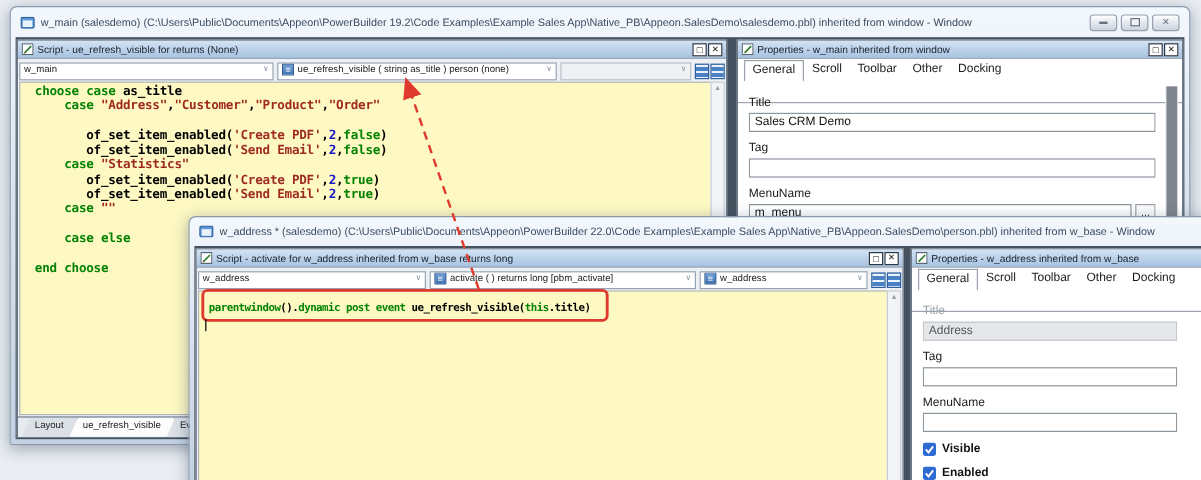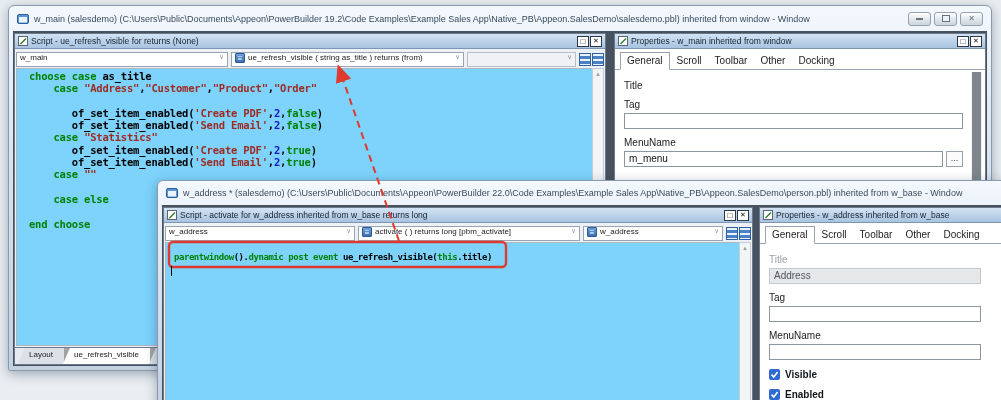--- a/index.html
+++ b/index.html
@@ -44,45 +44,45 @@
     gap:3px;padding:0 3px;font-size:8px;color:#1c1c1c;overflow:hidden;}
   .dd .dd-text{white-space:nowrap;overflow:hidden;flex:1;}
   .dd .chev{color:#8795a5;font-size:6.5px;flex:0 0 auto;}
   .dd.disabled{background:#eff1f4;border-color:#b7bfc9;}
   .dd-icon{width:10px;height:10px;background:linear-gradient(#6e9fd8,#3c70b0);
     border:1px solid #2c5a92;border-radius:1px;color:#fff;font-size:8px;line-height:9px;
     text-align:center;flex:0 0 auto;}
   .view-btns{margin-left:auto;display:flex;gap:1px;}
   .view-btn{width:12px;height:13px;border:1px solid #2e5f9e;
     background:repeating-linear-gradient(180deg,#eaf2fb 0 2px,#4a80c4 2px 5px);}
-  .code{position:absolute;left:1px;right:13px;top:34px;background:#7dd3fc;
+  .code{position:absolute;left:1px;right:13px;top:34px;background:#fef9c3;
     border:1px solid #aeb6bf;border-right:none;overflow:hidden;
     font-family:"DejaVu Sans Mono",monospace;font-weight:bold;white-space:pre;}
   .code .cl{white-space:pre;}
   .code1{bottom:18px;font-size:10.5px;line-height:12.3px;padding:1px 0 0 12px;letter-spacing:-.2px;}
   .code2{bottom:0;font-size:9px;line-height:12px;padding:8px 0 0 8px;letter-spacing:-.45px;}
   .tok-k{color:#038203;} .tok-s{color:#9e2a22;} .tok-n{color:#1515c8;} .tok-p{color:#000;}
   .vscroll{position:absolute;right:1px;width:12px;top:34px;background:#f2f4f6;
     border:1px solid #c6ccd3;}
   .vscroll.s1{bottom:18px;} .vscroll.s2{bottom:0;}
   .scroll-up{position:absolute;top:2px;left:0;right:0;text-align:center;color:#95a0ac;font-size:6px;}
   .scroll-up::before{content:"\25B2";}
 
   
   .sheet-strip{position:absolute;left:0;right:0;bottom:0;height:17px;background:#e7ebf0;
     border-top:1px solid #6c7989;display:flex;align-items:stretch;padding-left:3px;font-size:8px;}
   .sheet-tab{position:relative;padding:2px 11px 0;margin-right:-7px;background:#dce1e7;
     color:#222;clip-path:polygon(7px 0,calc(100% - 0px) 0,calc(100% - 7px) 100%,0 100%);
-    border-right:6px solid #a3a3a3;white-space:nowrap;}
+    border-right:1px solid #a3a3a3;white-space:nowrap;}
   .sheet-tab.active{background:#fdfdfd;z-index:2;}
 
   
   .pane.props{background:#fff;}
-  .prop-tabs{position:absolute;left:0;right:0;top:16px;height:20px;display:flex;
-    align-items:flex-end;padding-left:5px;gap:1px;border-bottom:1px solid #9aa3ad;background:#fff;}
+  .prop-tabs{position:absolute;left:0;right:0;top:16px;height:36px;display:flex;
+    align-items:flex-start;padding-left:5px;gap:1px;border-bottom:1px solid #9aa3ad;background:#fff;}
   .prop-tab{font-size:10px;color:#1c1c1c;padding:2px 6px 3px;white-space:nowrap;}
   .prop-tab.active{border:1px solid #9aa3ad;border-bottom:1px solid #fff;margin-bottom:-1px;}
   .prop-body{position:absolute;left:9px;right:22px;top:38px;bottom:0;overflow:hidden;font-size:10px;}
   .prop-label{margin:8px 0 3px;color:#1a1a1a;}
   .prop-label.dis{color:#99a1a9;}
   .prop-input{height:16px;border:1px solid #8c969f;background:#fff;padding:1px 4px 0;
     font-size:10px;color:#111;white-space:nowrap;overflow:hidden;}
   .prop-input.dis{background:#e5e7e9;border-color:#c4c8cc;color:#4f565d;}
   .prop-row{display:flex;gap:3px;}
   .prop-row .prop-input{flex:1;}
@@ -130,21 +130,21 @@
           <span class="pane-btn close"></span>
         </span>
       </div>
       <div class="toolbar">
         <div class="dd" style="width:212px;">
           <span class="dd-text">w_main</span>
           <span class="chev">∨</span>
         </div>
         <div class="dd" style="width:233px;">
           <span class="dd-icon">≡</span>
-          <span class="dd-text">ue_refresh_visible ( string as_title ) returns (from)</span>
+          <span class="dd-text">ue_refresh_visible ( string as_title ) person (none)</span>
           <span class="chev">∨</span>
         </div>
         <div class="dd disabled" style="flex:1;">
           <span class="dd-text"></span>
           <span class="chev">∨</span>
         </div>
         <span class="view-btns">
           <span class="view-btn"></span>
           <span class="view-btn"></span>
         </span>
@@ -174,20 +174,21 @@
       </div>
       <div class="prop-tabs">
           <span class="prop-tab active">General</span>
           <span class="prop-tab">Scroll</span>
           <span class="prop-tab">Toolbar</span>
           <span class="prop-tab">Other</span>
           <span class="prop-tab">Docking</span>
         </div>
       <div class="prop-body">
           <div class="prop-label">Title</div>
+          <div class="prop-input">Sales CRM Demo</div>
           <div class="prop-label">Tag</div>
           <div class="prop-input"></div>
           <div class="prop-label">MenuName</div>
           <div class="prop-row">
             <div class="prop-input">m_menu</div>
             <div class="more-btn">...</div>
           </div>
         </div>
       <div class="prop-scroll">
           <span class="thumb"></span>

